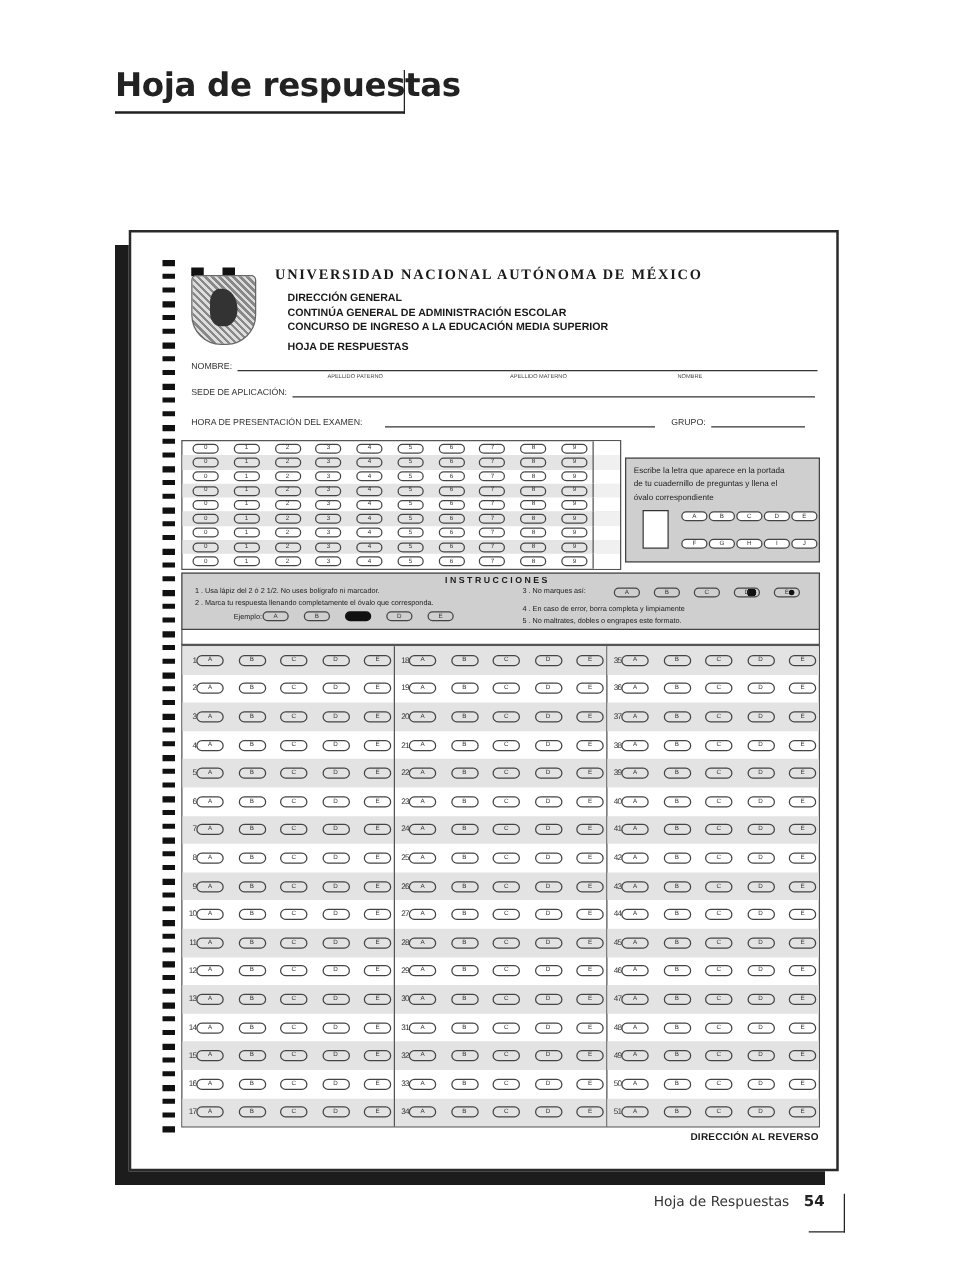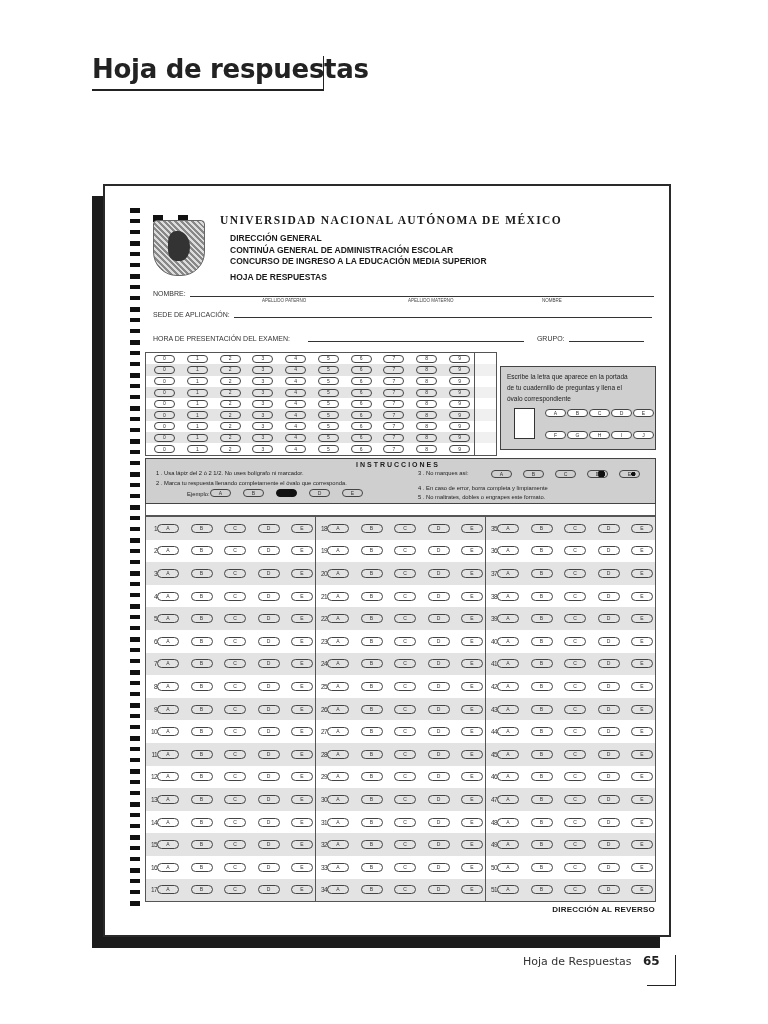--- a/index.html
+++ b/index.html
@@ -900,15 +900,15 @@
           <span class="bubble">D</span>
           <span class="bubble">E</span>
         </div>
       </div>
     </div>
   </div>
 
 <div class="continua">DIRECCIÓN  AL REVERSO</div>
 
 <div class="footer-text">Hoja de Respuestas</div>
-<div class="footer-num">65</div>
+<div class="footer-num">54</div>
 <div class="footer-vbar"></div>
 <div class="footer-hbar"></div>
 
 </body></html>

